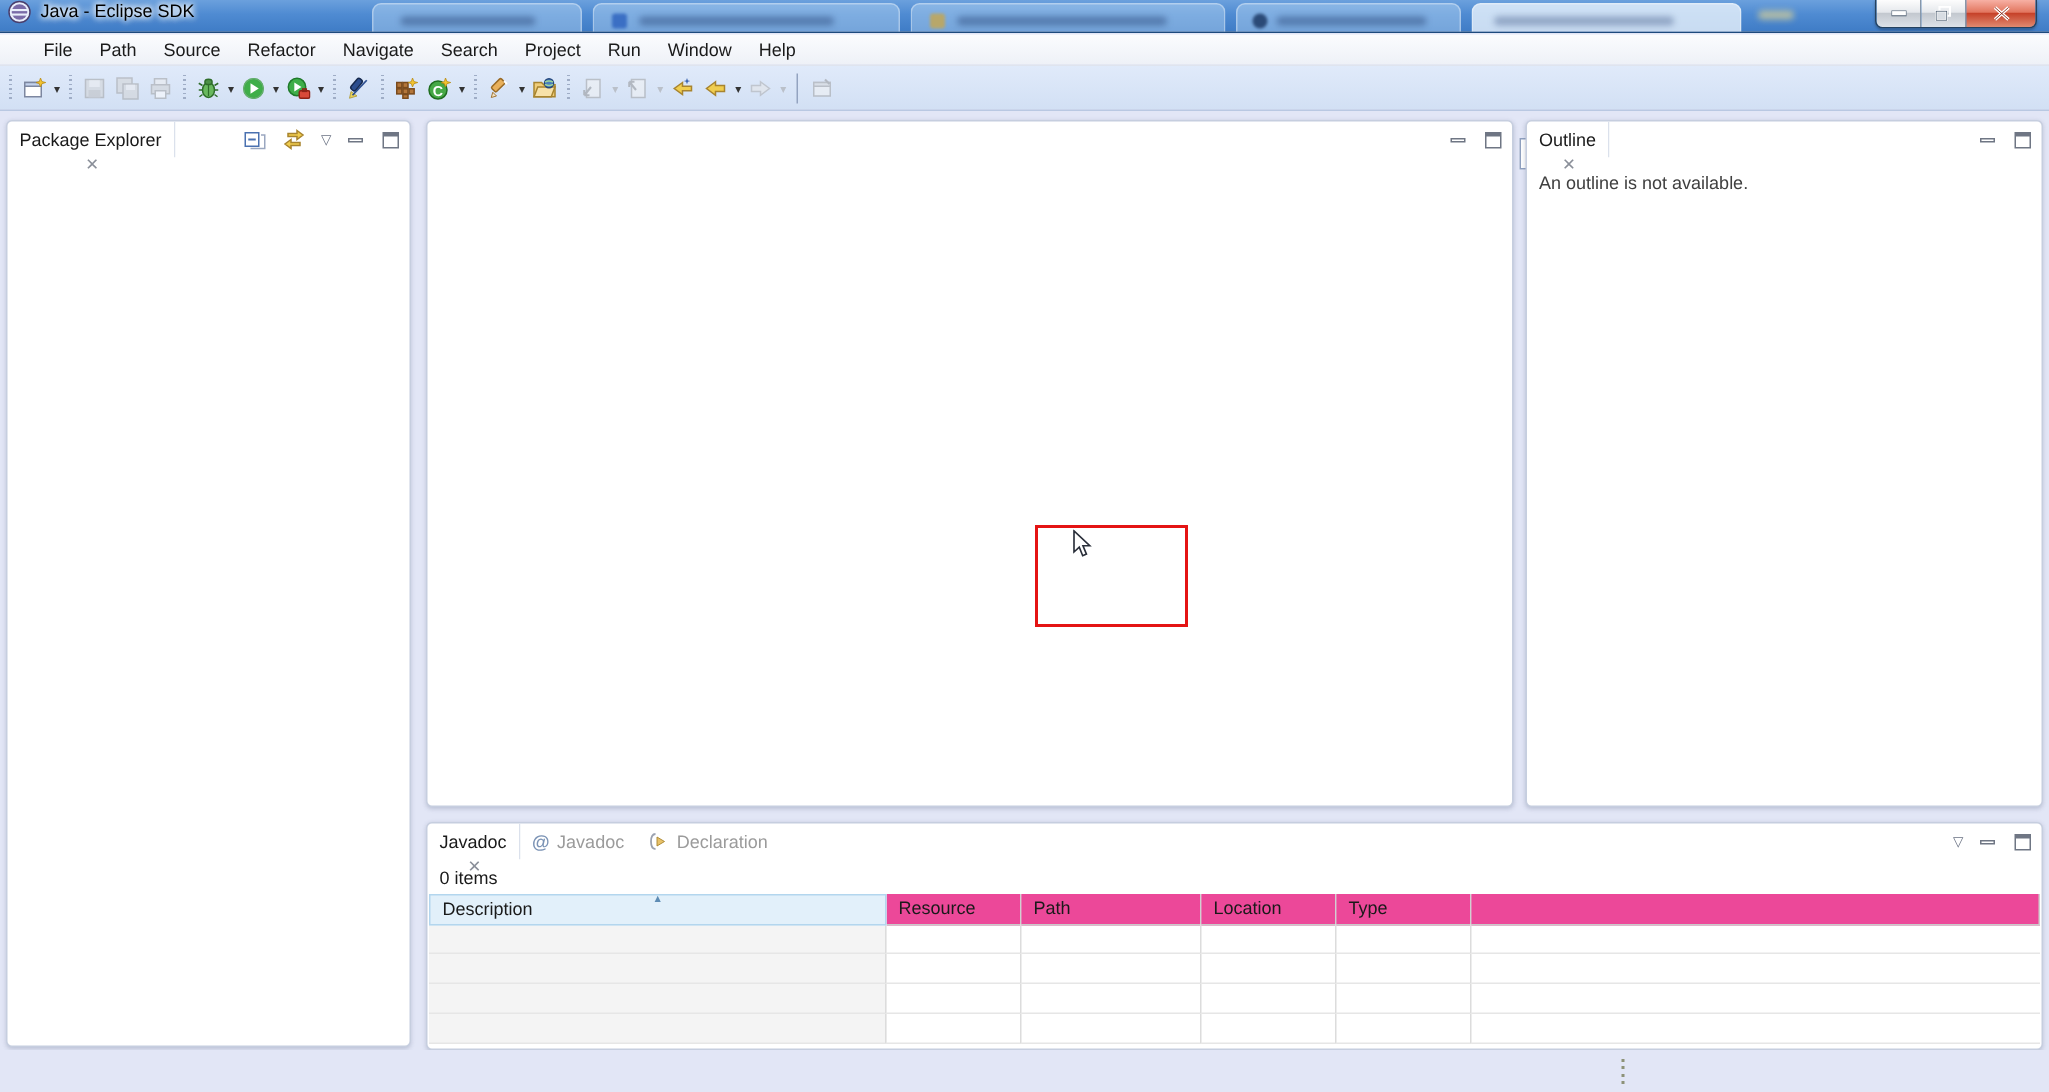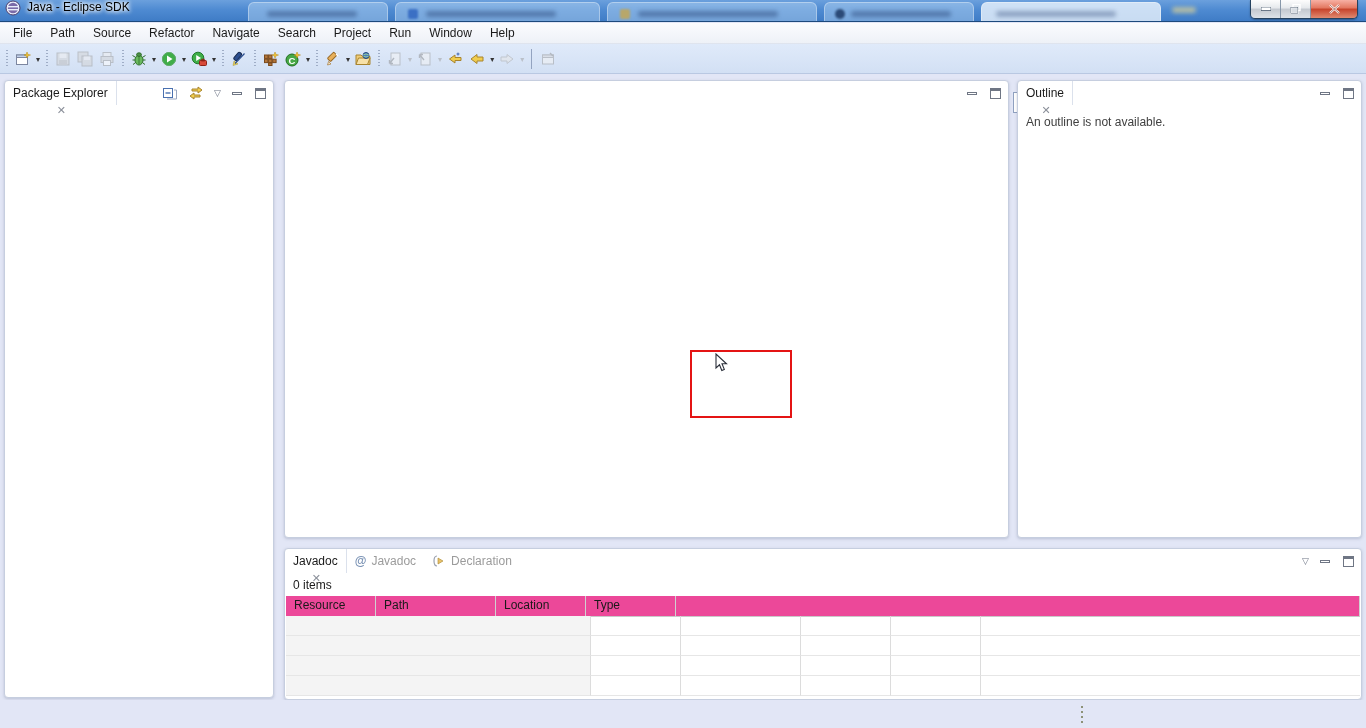--- a/index.html
+++ b/index.html
@@ -24,21 +24,21 @@
     border-top:none; border-radius:0 0 5px 5px; overflow:hidden; box-shadow:0 1px 2px rgba(0,0,0,.3); }
   .win-btn { width:30px; height:18px; display:flex; align-items:center; justify-content:center;
     background:linear-gradient(180deg,#fdfdfd 0%,#e5e8ec 45%,#c3c8cf 50%,#dde2e8 100%);
     border-right:1px solid #8797a9; }
   .win-btn:last-child { border-right:none; }
   .win-btn.close { width:46px; background:linear-gradient(180deg,#f7b0a4 0%,#e2765f 45%,#c6422a 50%,#e08a70 100%); }
 
   
   #menubar { position:absolute; left:0; top:23px; width:1366px; height:21px;
     background:linear-gradient(180deg,#fbfcfe 0%,#eef1f7 100%); border-bottom:1px solid #dfe4ee;
-    display:flex; align-items:center; padding-left:4px; }
+    display:flex; align-items:center; padding-left:20px; }
   .menu-item { padding:0 9px; height:21px; line-height:21px; cursor:default; }
 
   
   #toolbar { position:absolute; left:0; top:44px; width:1366px; height:30px;
     background:linear-gradient(180deg,#e0eafa 0%,#d2e0f4 100%); border-bottom:1px solid #b9c8e2; }
   .tb-handle { width:4px; height:18px; margin:0 3px;
     background-image:repeating-linear-gradient(180deg,#9fadc6 0 1px,transparent 1px 3px);
     background-size:2px 100%; background-repeat:no-repeat; background-position:center; }
   .tb-group { display:flex; align-items:center; height:30px; }
   #toolbar-row { display:flex; align-items:center; height:30px; padding-left:2px; }
@@ -480,20 +480,24 @@
         <div class="mini-btn">
             <div class="max-glyph"></div>
           </div>
       </div>
     </div>
 
     <div id="items-count">0 items</div>
 
     <div id="ptable">
       <div class="prow phead">
+        <div class="pcell c0 sorted">
+          <span class="sort-arrow">▲</span>
+          <span>Description</span>
+        </div>
         <div class="pcell c1"><span>Resource</span></div>
         <div class="pcell c2"><span>Path</span></div>
         <div class="pcell c3"><span>Location</span></div>
         <div class="pcell c4"><span>Type</span></div>
         <div class="pcell cfill"></div>
       </div>
       <div class="pbody">
         <div class="prow">
           <div class="pcell c0"></div>
             <div class="pcell c1"></div>

